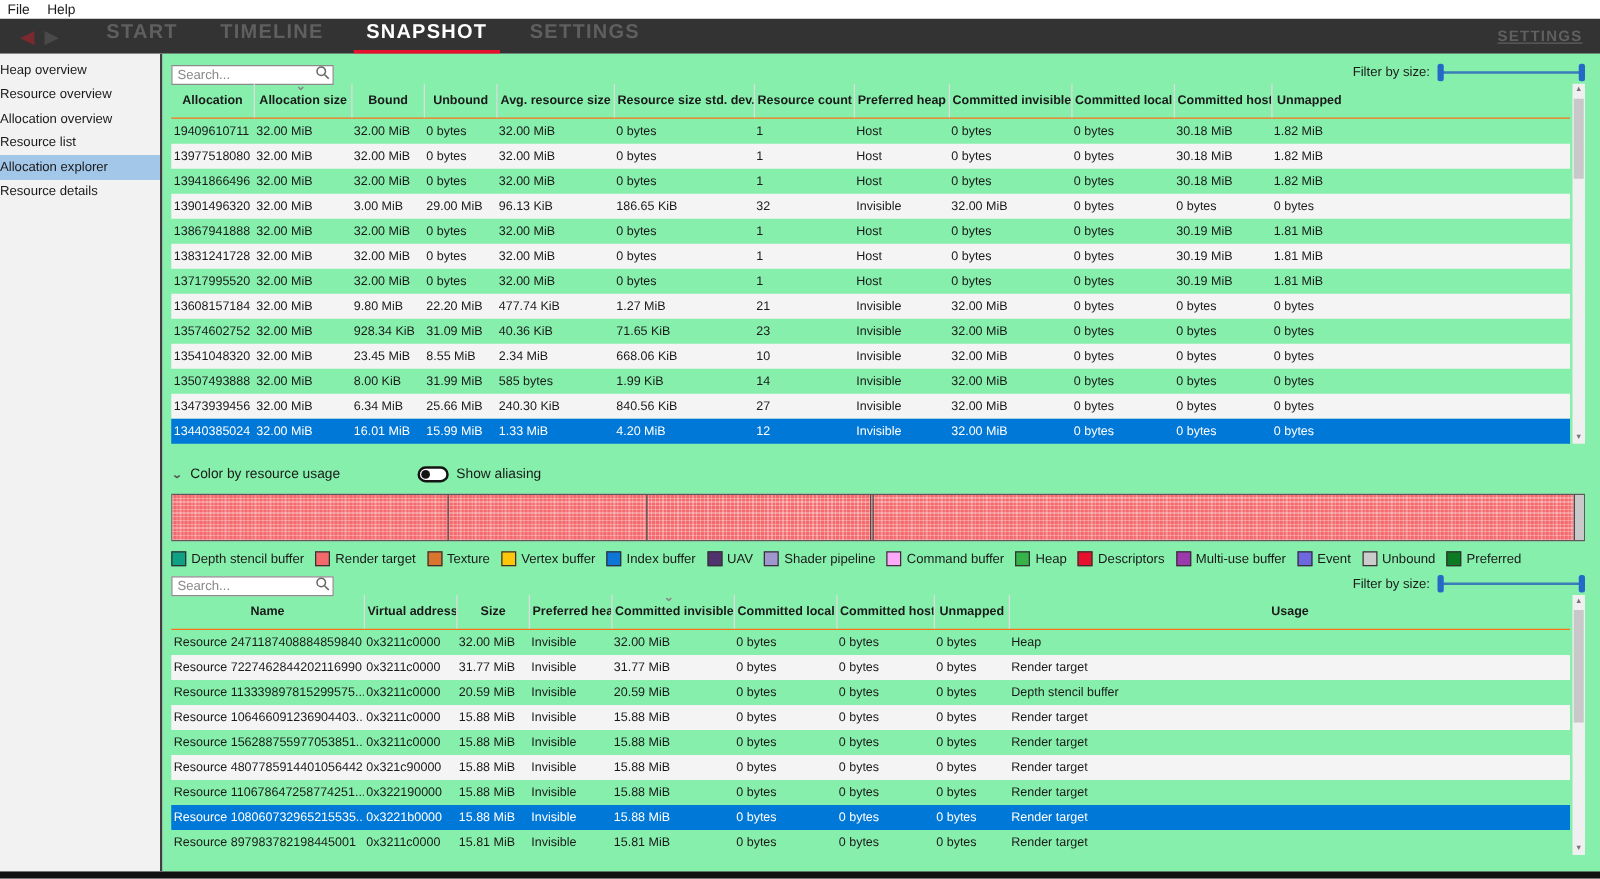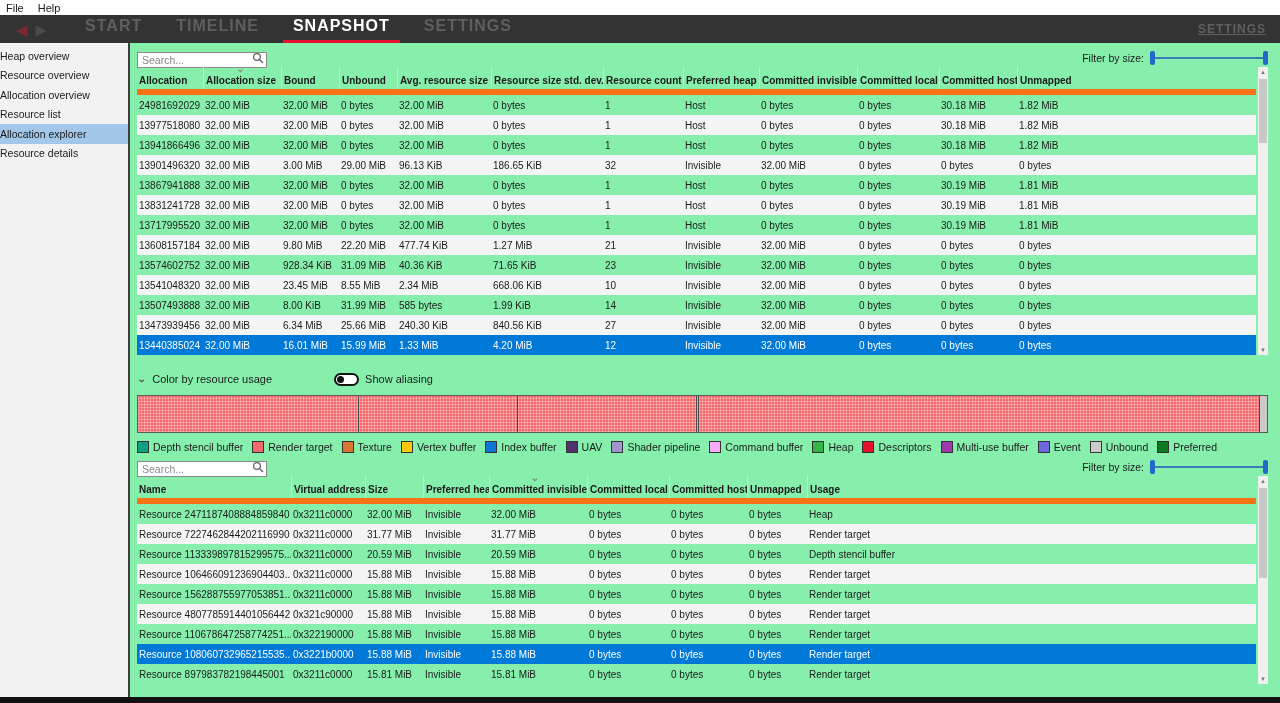--- a/index.html
+++ b/index.html
@@ -48,21 +48,21 @@
   .filter { margin-left:auto; display:flex; align-items:center; gap:6px; }
   .filter-label { font-size:10.5px; }
   .range-slider { position:relative; width:118px; height:14px; }
   .range-slider .track { position:absolute; left:2px; right:2px; top:6px; height:2px; background:#3a7cb8; }
   .range-slider .handle { position:absolute; top:0; width:5px; height:14px; background:#2569c8; border-radius:2px; }
   .range-slider .handle.left { left:0; }
   .range-slider .handle.right { right:0; }
 
   
   .tablewrap { position:relative; padding-right:12px; }
-  .thead { display:grid; height:28px; border-bottom:6px solid #f97316; }
+  .thead { display:grid; height:28px; border-bottom:1px solid #f97316;text-align:center; }
   .th { font-size:10px; font-weight:bold; padding:8px 2px 0 2px; white-space:nowrap;
         overflow:hidden; position:relative; border-left:1px solid #dcdcdc; }
   .th:first-child { border-left:none; }
   .th.sorted::before { content:"\2304"; position:absolute; top:-4px; left:42%;
                        font-size:10px; color:#888; }
   .tr { display:grid; height:20px; align-items:center; }
   .tr.alt { background:#f4f4f4; }
   .tr.sel { background:#0078d7; color:#fff; }
   .td { font-size:10px; padding-left:2px; white-space:nowrap; overflow:hidden; }
 
@@ -172,21 +172,21 @@
           <div class="th">Resource size std. dev.</div>
           <div class="th">Resource count</div>
           <div class="th">Preferred heap</div>
           <div class="th">Committed invisible</div>
           <div class="th">Committed local</div>
           <div class="th">Committed host</div>
           <div class="th">Unmapped</div>
         </div>
       <div class="tbody">
           <div class="tr">
-            <div class="td">24981692029</div>
+            <div class="td">19409610711</div>
             <div class="td">32.00 MiB</div>
             <div class="td">32.00 MiB</div>
             <div class="td">0 bytes</div>
             <div class="td">32.00 MiB</div>
             <div class="td">0 bytes</div>
             <div class="td">1</div>
             <div class="td">Host</div>
             <div class="td">0 bytes</div>
             <div class="td">0 bytes</div>
             <div class="td">30.18 MiB</div>

